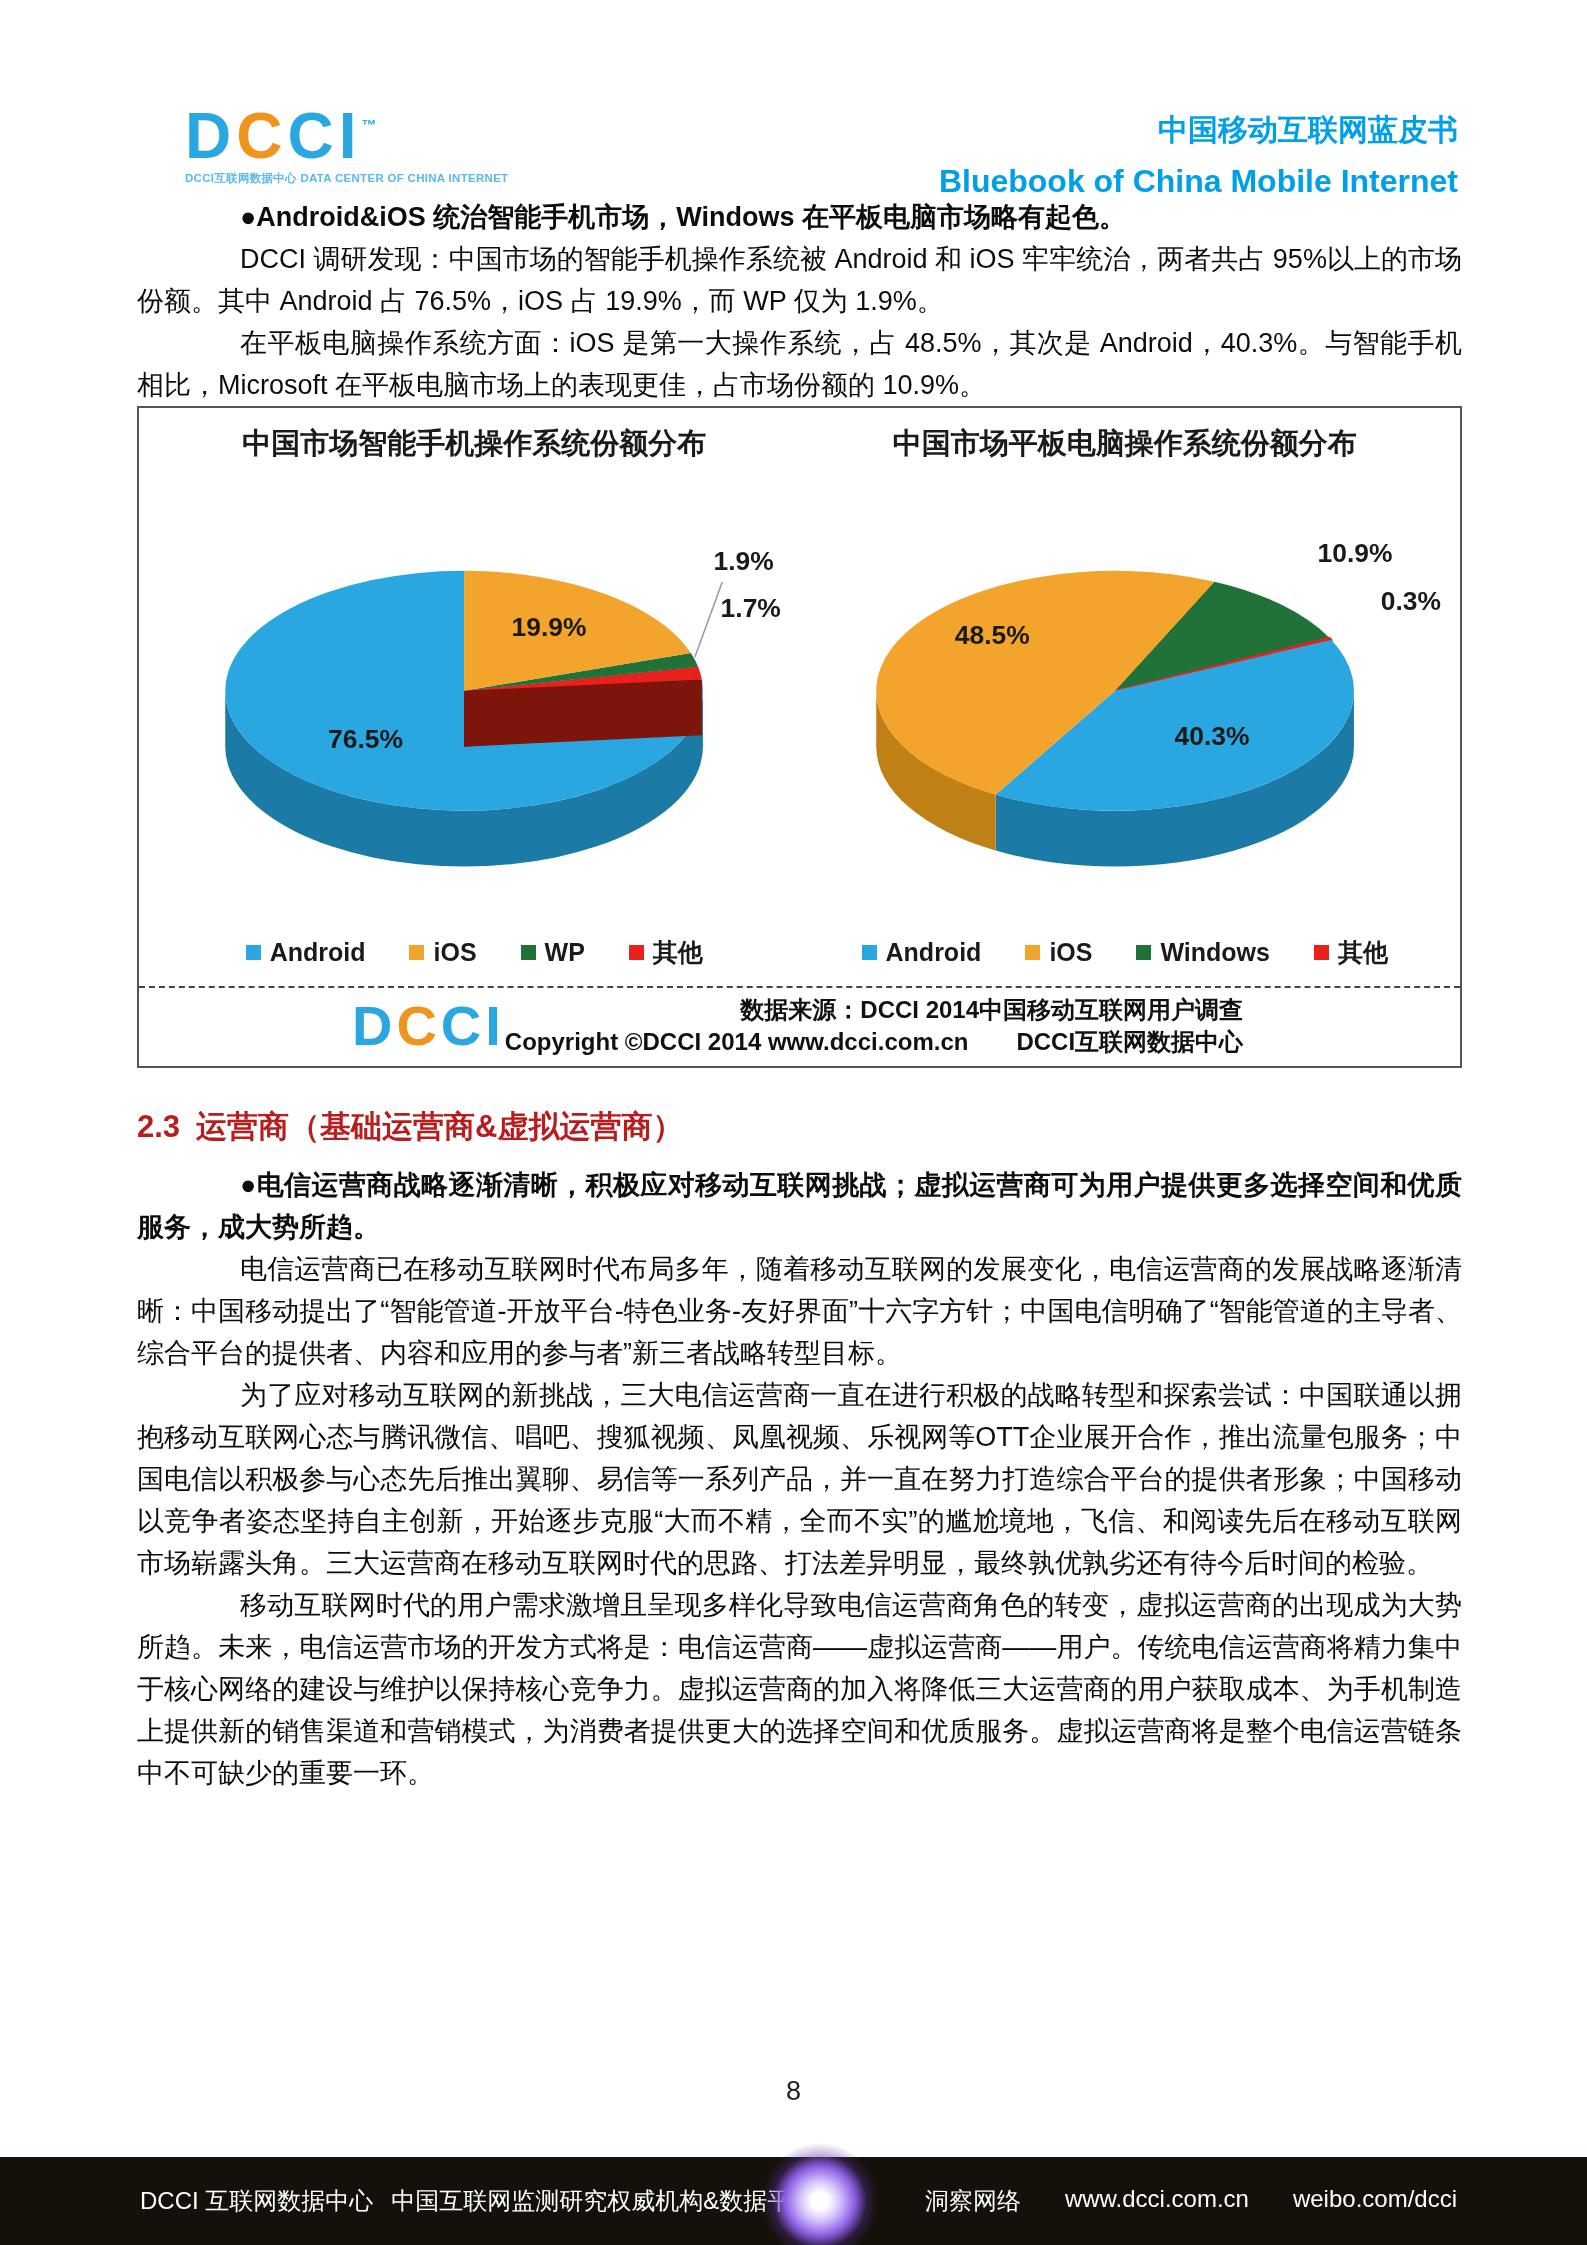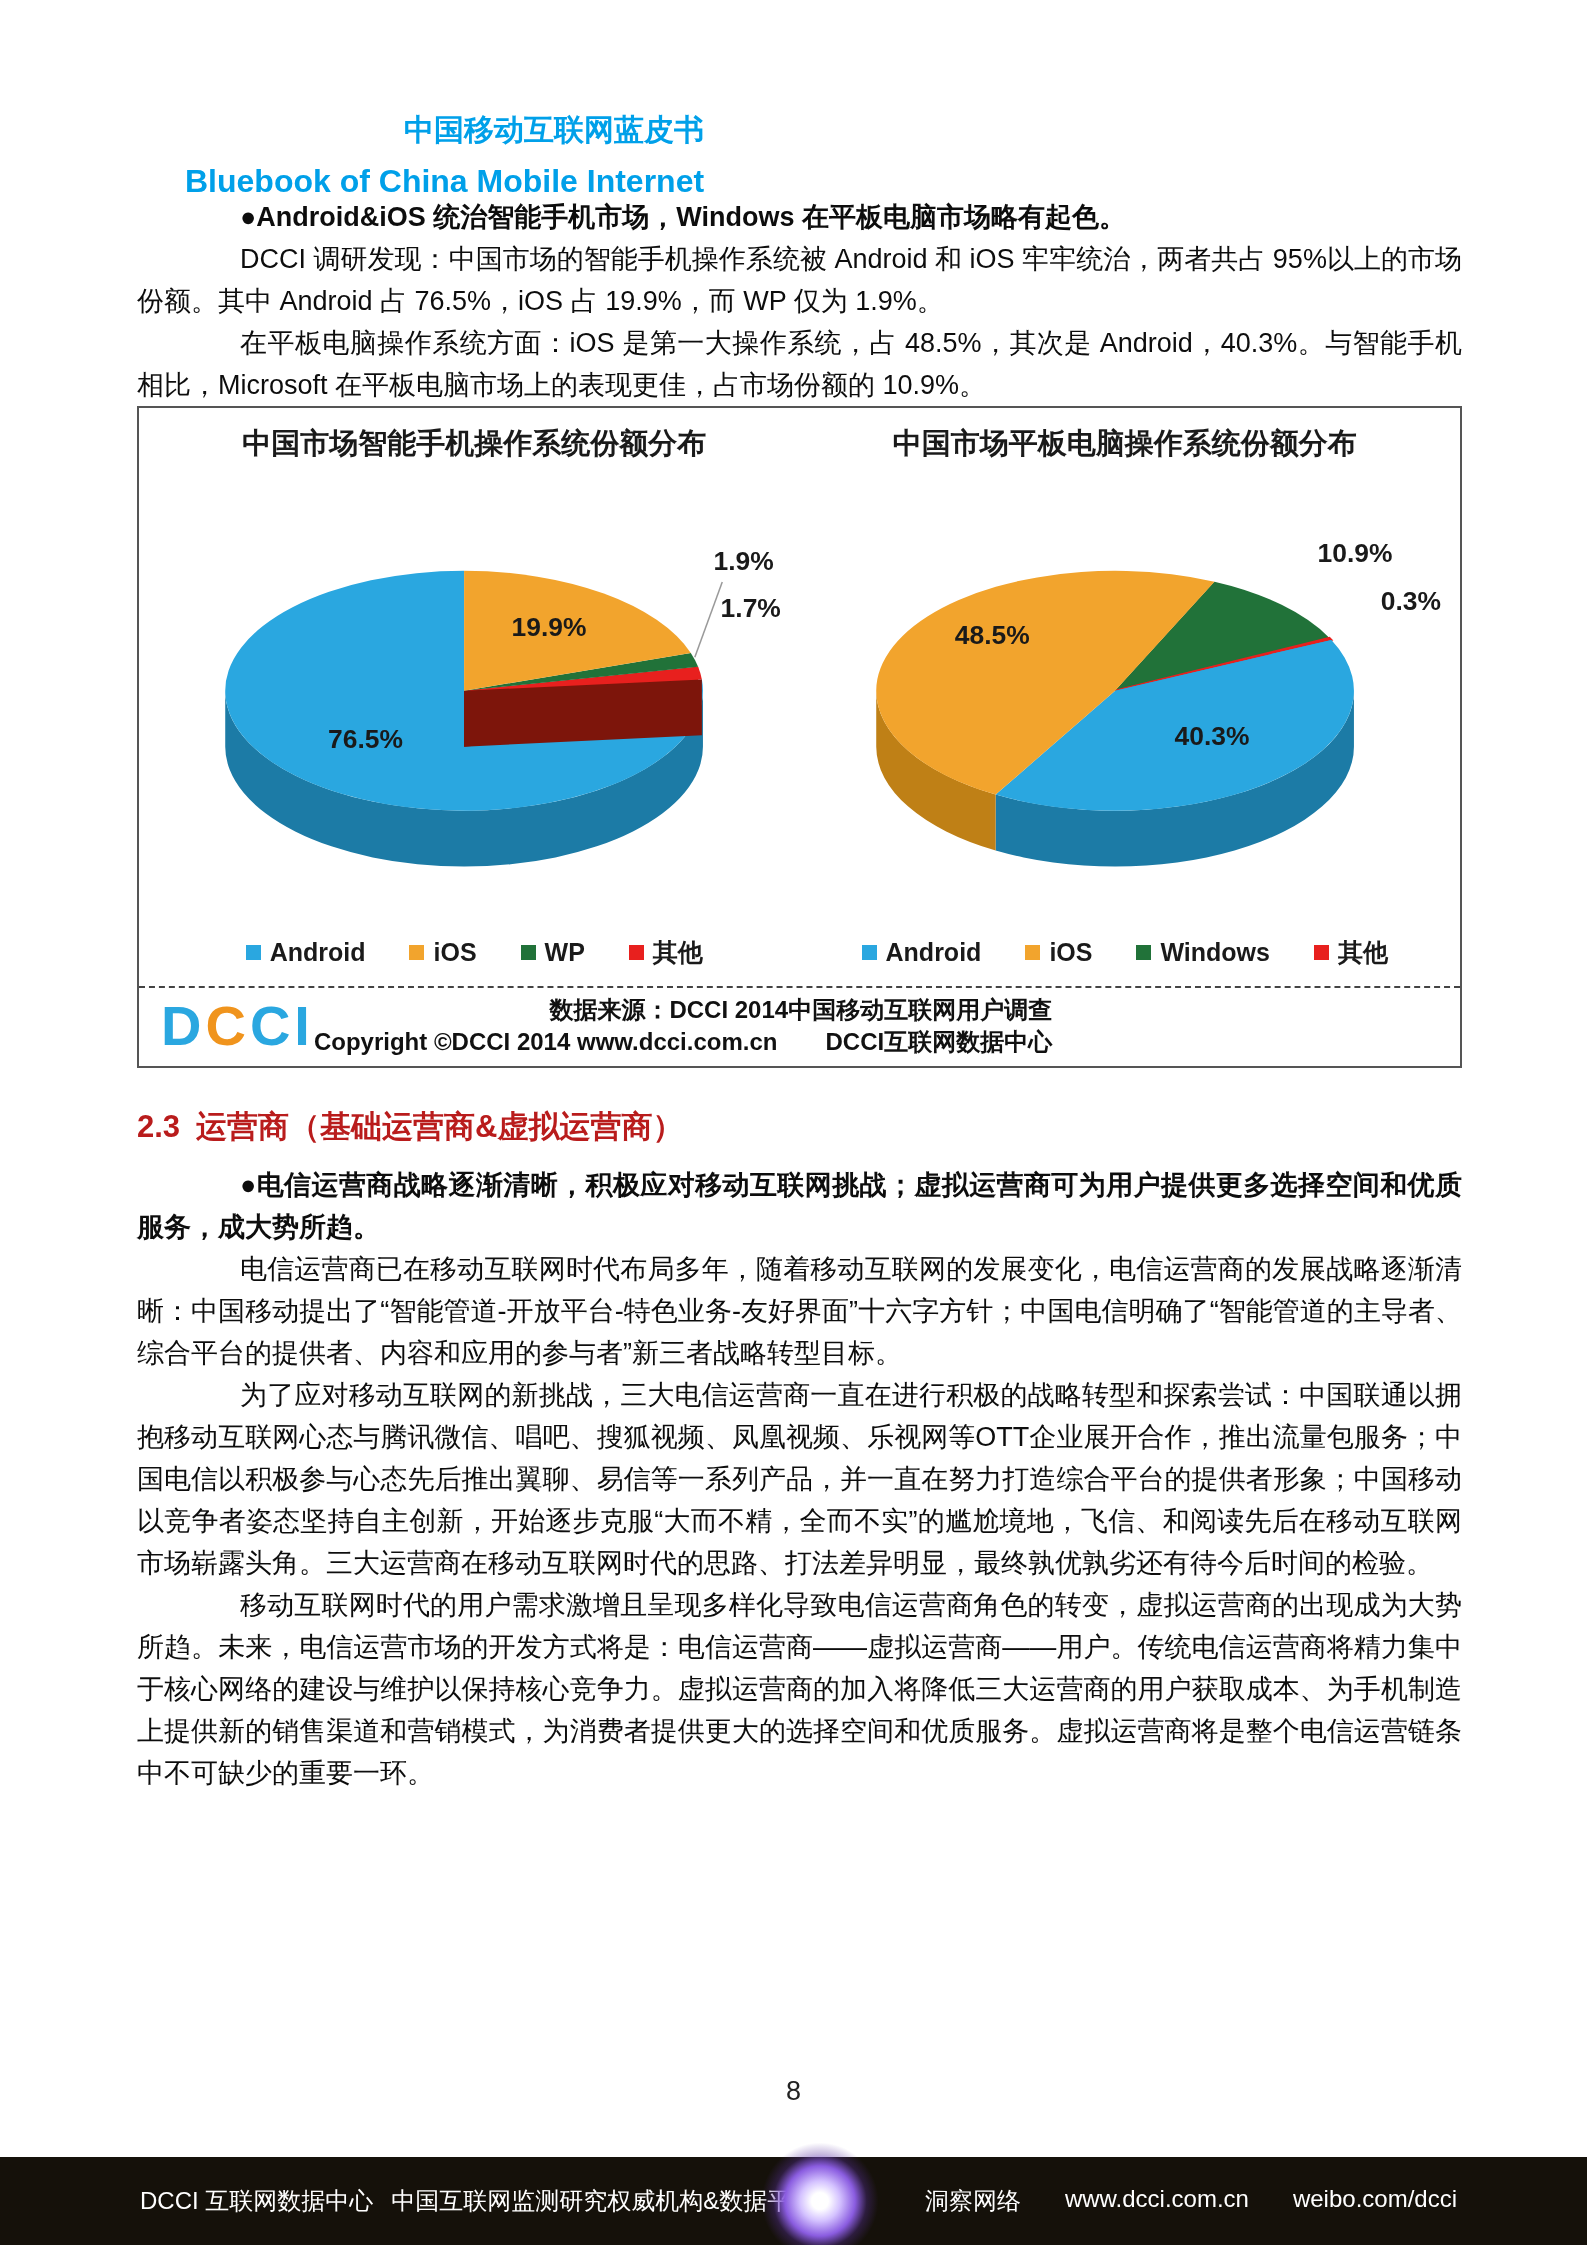--- a/index.html
+++ b/index.html
@@ -21,21 +21,21 @@
   .fig{box-sizing:border-box;height:662px;border:2px solid #555;display:flex;flex-direction:column;padding:16px 10px 0;}
   .fig-titles{display:flex;height:64px;flex:0 0 auto;}
   .fig-title{flex:1;text-align:center;font-size:29px;font-weight:bold;color:#1a1a1a;}
   .fig-pies{flex:1 1 auto;display:flex;min-height:0;}
   .fig-pies svg{flex:1;height:100%;min-width:0;}
   .fig-legends{flex:0 0 auto;height:56px;display:flex;}
   .legend{flex:1;display:flex;justify-content:center;align-items:center;gap:44px;}
   .legend-item{display:flex;align-items:center;gap:9px;font-size:25px;font-weight:bold;color:#1a1a1a;}
   .legend-swatch{width:15px;height:15px;flex:0 0 auto;}
   .fig-foot{flex:0 0 auto;border-top:2px dashed #444;margin:6px -10px 0;padding:8px 26px 10px 22px;
-            display:flex;justify-content:flex-start;align-items:center;height:80px;box-sizing:border-box;}
+            display:flex;justify-content:center;align-items:center;height:80px;box-sizing:border-box;}
   .fig-logo span{font-weight:bold;font-size:56px;line-height:1;letter-spacing:4px;}
   .fig-source{text-align:right;font-size:24px;font-weight:bold;line-height:32px;color:#111;}
   
   .sec{margin:38px 0 16px;font-size:31px;font-weight:bold;color:#b91c1c;}
   .sec .sec-num{margin-right:16px;}
   .sec + .para{margin-top:14px;}
   
   .pagenum{position:absolute;top:2076px;left:0;width:100%;text-align:center;font-size:27px;color:#222;}
   .foot{position:absolute;left:0;bottom:0;width:100%;height:88px;background:#15110a;color:#fff;
         display:flex;align-items:center;box-sizing:border-box;padding:0 130px 0 140px;font-size:24px;}
@@ -43,20 +43,26 @@
   .foot-right{margin-left:auto;display:flex;gap:44px;white-space:nowrap;}
   .glow{position:absolute;left:761px;top:-15px;width:118px;height:118px;pointer-events:none;
         background:radial-gradient(circle,#ffffff 0%,#ffffff 10%,#d4c2ff 24%,#8a5ce0 42%,rgba(90,50,160,0.35) 56%,rgba(0,0,0,0) 70%);}
 </style>
 </head>
 <body>
 
 <div class="page">
 
   <header class="hdr">
+    <div>
+      <div>
+        <span class="logo-letters"><span style="color: rgb(42, 167, 224);">D</span><span style="color: rgb(240, 148, 29);">C</span><span style="color: rgb(42, 167, 224);">C</span><span style="color: rgb(42, 167, 224);">I</span></span><span class="logo-tm">™</span>
+      </div>
+      <div class="logo-tagline">DCCI互联网数据中心  DATA CENTER OF CHINA INTERNET</div>
+    </div>
     <div class="hdr-titles">
       <div class="hdr-title-cn">中国移动互联网蓝皮书</div>
       <div class="hdr-title-en">Bluebook of China Mobile Internet</div>
     </div>
   </header>
 
   <main class="content">
     <p class="para bold">●Android&amp;iOS 统治智能手机市场，Windows 在平板电脑市场略有起色。</p>
     <p class="para">DCCI 调研发现：中国市场的智能手机操作系统被 Android 和 iOS 牢牢统治，两者共占 95%以上的市场份额。其中 Android 占 76.5%，iOS 占 19.9%，而 WP 仅为 1.9%。</p>
     <p class="para">在平板电脑操作系统方面：iOS 是第一大操作系统，占 48.5%，其次是 Android，40.3%。与智能手机相比，Microsoft 在平板电脑市场上的表现更佳，占市场份额的 10.9%。</p>

